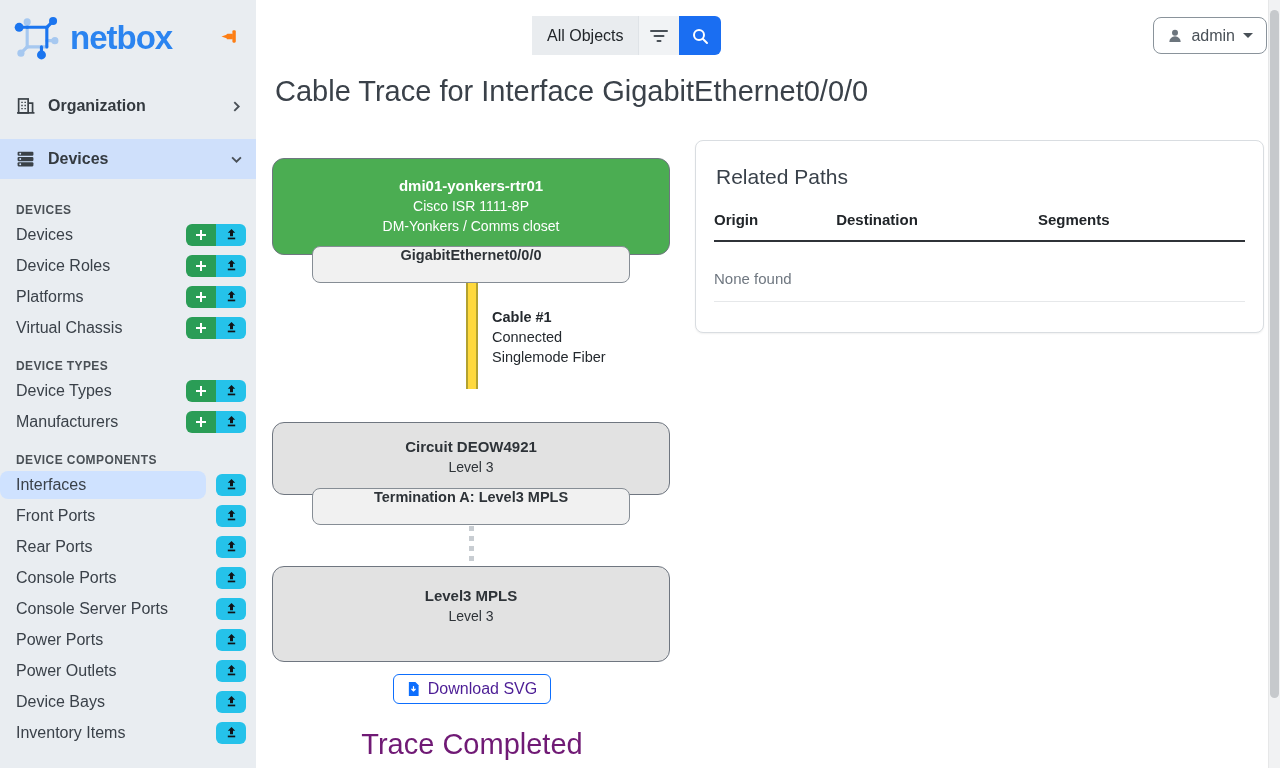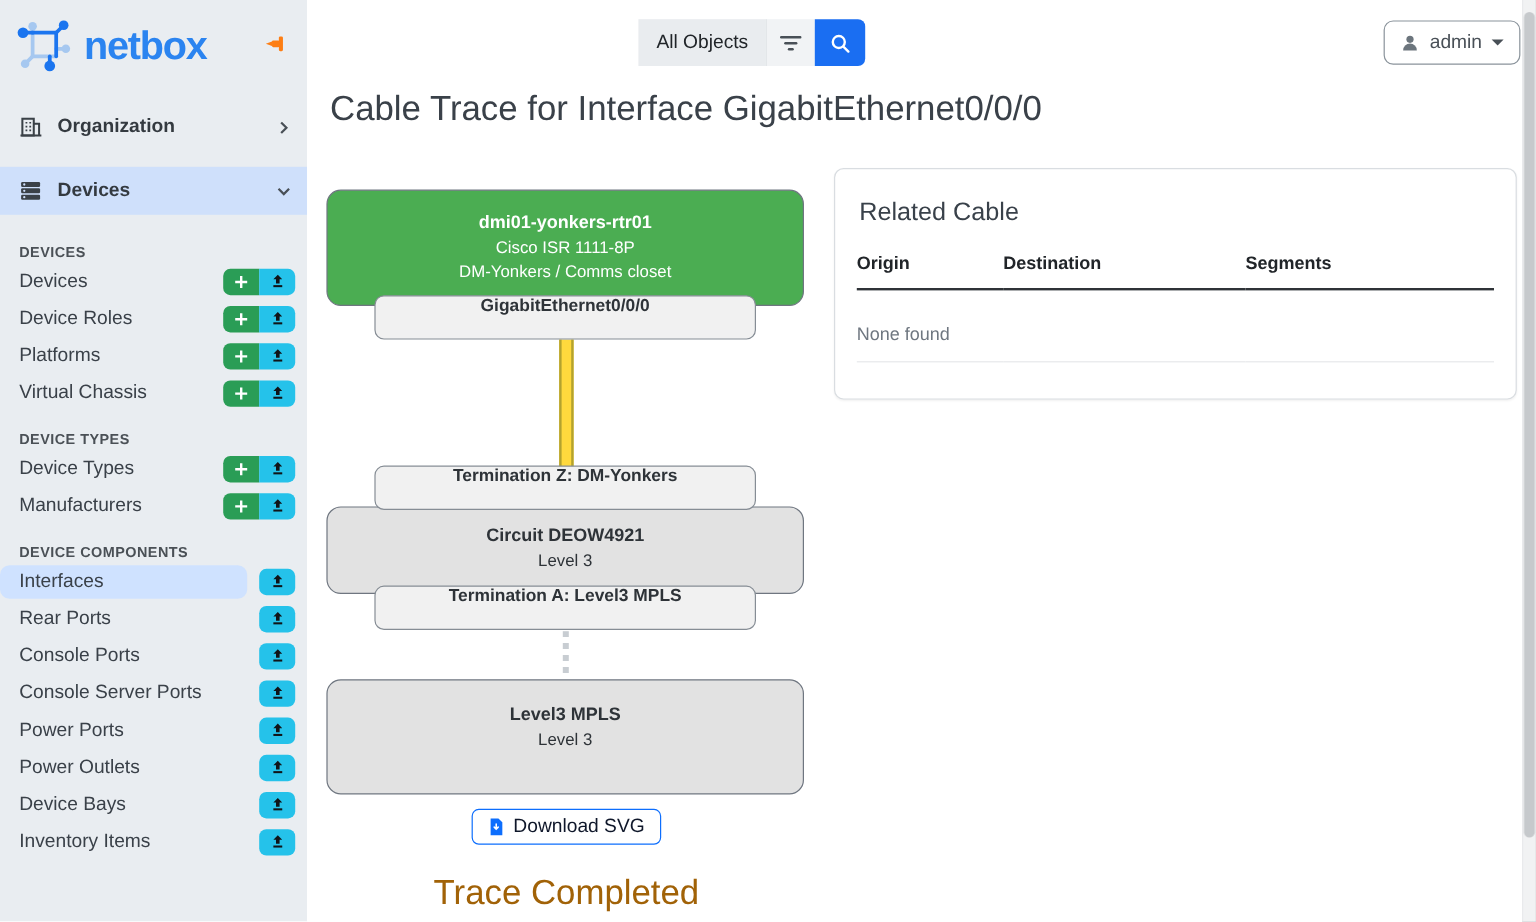--- a/index.html
+++ b/index.html
@@ -85,23 +85,23 @@
   .cable-info { position:absolute; left:220px; top:149px; text-align:left; font-size:14.5px;
                 color:#24292e; line-height:20px; z-index:3; cursor:pointer; }
   .cable-info .cable-name { font-weight:bold; }
   .circuit-node { top:264px; height:73px; background:#e2e2e2; color:#2e3338; padding-top:14px; }
   .dashed-link { position:absolute; left:197px; top:368px; width:5px; height:38px;
                  background:repeating-linear-gradient(#c8cdd2 0 5px, transparent 5px 10px); }
   .provider-node { top:408px; height:96px; background:#e2e2e2; color:#2e3338; padding-top:19px; }
 
   .download-row { text-align:center; margin-top:26px; }
   .download-btn { display:inline-flex; align-items:center; gap:8px; padding:5px 13px;
-                  background:#fff; border:1px solid #0d6efd; border-radius:6px; color:#0f172a;
+                  background:#fff; border:1px solid #0d6efd; border-radius:6px; color:#4c1d95;
                   font-size:16px; cursor:pointer; font-family:inherit; }
-  .trace-result { margin-top:24px; text-align:center; font-size:29px; color:#a16207; }
+  .trace-result { margin-top:24px; text-align:center; font-size:29px; color:#701a75; }
 
   
   .paths-card { flex:1; border:1px solid #d9dde1; border-radius:8px;
                 box-shadow:0 1px 2px rgba(0,0,0,.06); padding:18px 18px 30px; background:#fff; }
   .paths-title { font-size:21px; font-weight:normal; color:#39414a; margin:6px 0 18px 2px; }
   .paths-table { width:100%; border-collapse:collapse; font-size:15px; }
   .paths-table th { text-align:left; font-weight:bold; color:#212529; padding:4px 0 12px;
                     border-bottom:2px solid #2f3338; }
   .paths-table td { padding:28px 0 14px; color:#6f7780; border-bottom:1px solid #e6e8ea; }
   .col-origin { width:23%; } .col-dest { width:38%; }
@@ -315,20 +315,31 @@
       </a>
     <button class="mini-btn btn-import solo">
         <svg width="13" height="13" viewBox="0 0 13 13" fill="#101418">
           <path d="M6.5 1 L10.2 4.8 H8 V8.2 H5 V4.8 H2.8 Z"></path>
           <rect x="2.8" y="9.6" width="7.4" height="1.7"></rect>
         </svg>
       </button>
   </div>
   <div class="side-item">
     <a class="side-link">
+        <span>Front Ports</span>
+      </a>
+    <button class="mini-btn btn-import solo">
+        <svg width="13" height="13" viewBox="0 0 13 13" fill="#101418">
+          <path d="M6.5 1 L10.2 4.8 H8 V8.2 H5 V4.8 H2.8 Z"></path>
+          <rect x="2.8" y="9.6" width="7.4" height="1.7"></rect>
+        </svg>
+      </button>
+  </div>
+  <div class="side-item">
+    <a class="side-link">
         <span>Rear Ports</span>
       </a>
     <button class="mini-btn btn-import solo">
         <svg width="13" height="13" viewBox="0 0 13 13" fill="#101418">
           <path d="M6.5 1 L10.2 4.8 H8 V8.2 H5 V4.8 H2.8 Z"></path>
           <rect x="2.8" y="9.6" width="7.4" height="1.7"></rect>
         </svg>
       </button>
   </div>
   <div class="side-item">
@@ -444,24 +455,26 @@
           <div class="node-title">dmi01-yonkers-rtr01</div>
           <div class="node-sub">Cisco ISR 1111-8P</div>
           <div class="node-sub">DM-Yonkers / Comms closet</div>
         </div>
 
         <div class="attach-box attach-interface">
           <span>GigabitEthernet0/0/0</span>
         </div>
 
         <div class="cable-line"></div>
-
-        <div class="attach-box attach-term-z">
-          <span>Termination Z: DM-Yonkers</span>
+        <div class="cable-info">
+          <div class="cable-name">Cable #1</div>
+          <div>Connected</div>
+          <div>Singlemode Fiber</div>
         </div>
+
 
         <div class="node-parent circuit-node">
           <div class="node-title">Circuit DEOW4921</div>
           <div class="node-sub">Level 3</div>
         </div>
 
         <div class="attach-box attach-term-a">
           <span>Termination A: Level3 MPLS</span>
         </div>
 
@@ -482,21 +495,21 @@
               </svg>
           </span>
           <span>Download SVG</span>
         </button>
       </div>
 
       <div class="trace-result">Trace Completed</div>
     </div>
 
     <div class="paths-card">
-      <h2 class="paths-title">Related Cable</h2>
+      <h2 class="paths-title">Related Paths</h2>
       <table class="paths-table">
         <thead>
           <tr>
             <th class="col-origin">Origin</th>
             <th class="col-dest">Destination</th>
             <th>Segments</th>
           </tr>
         </thead>
         <tbody>
           <tr>

